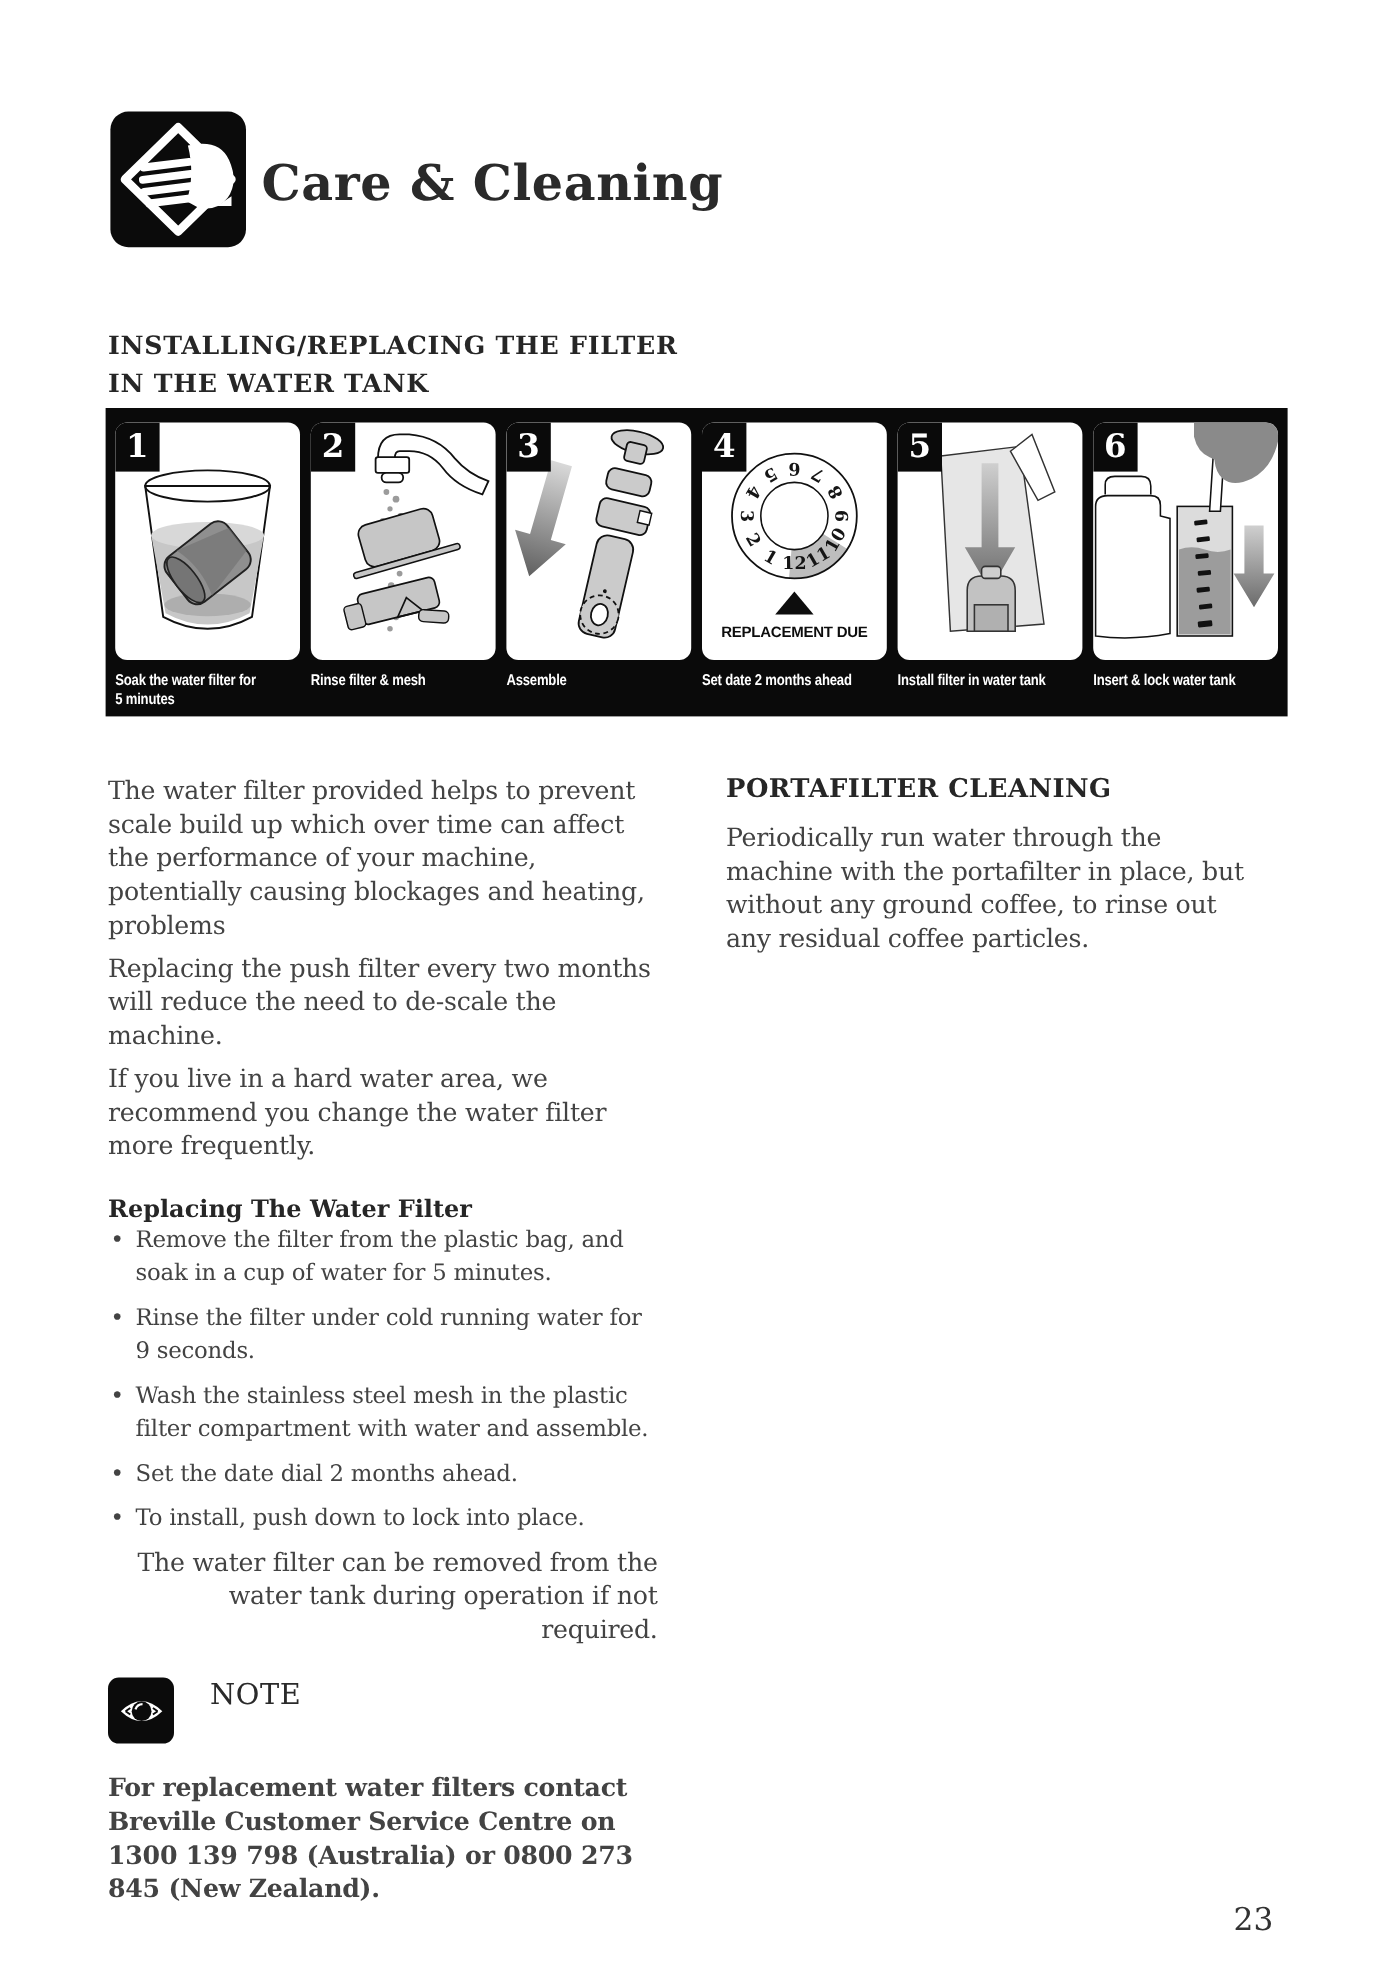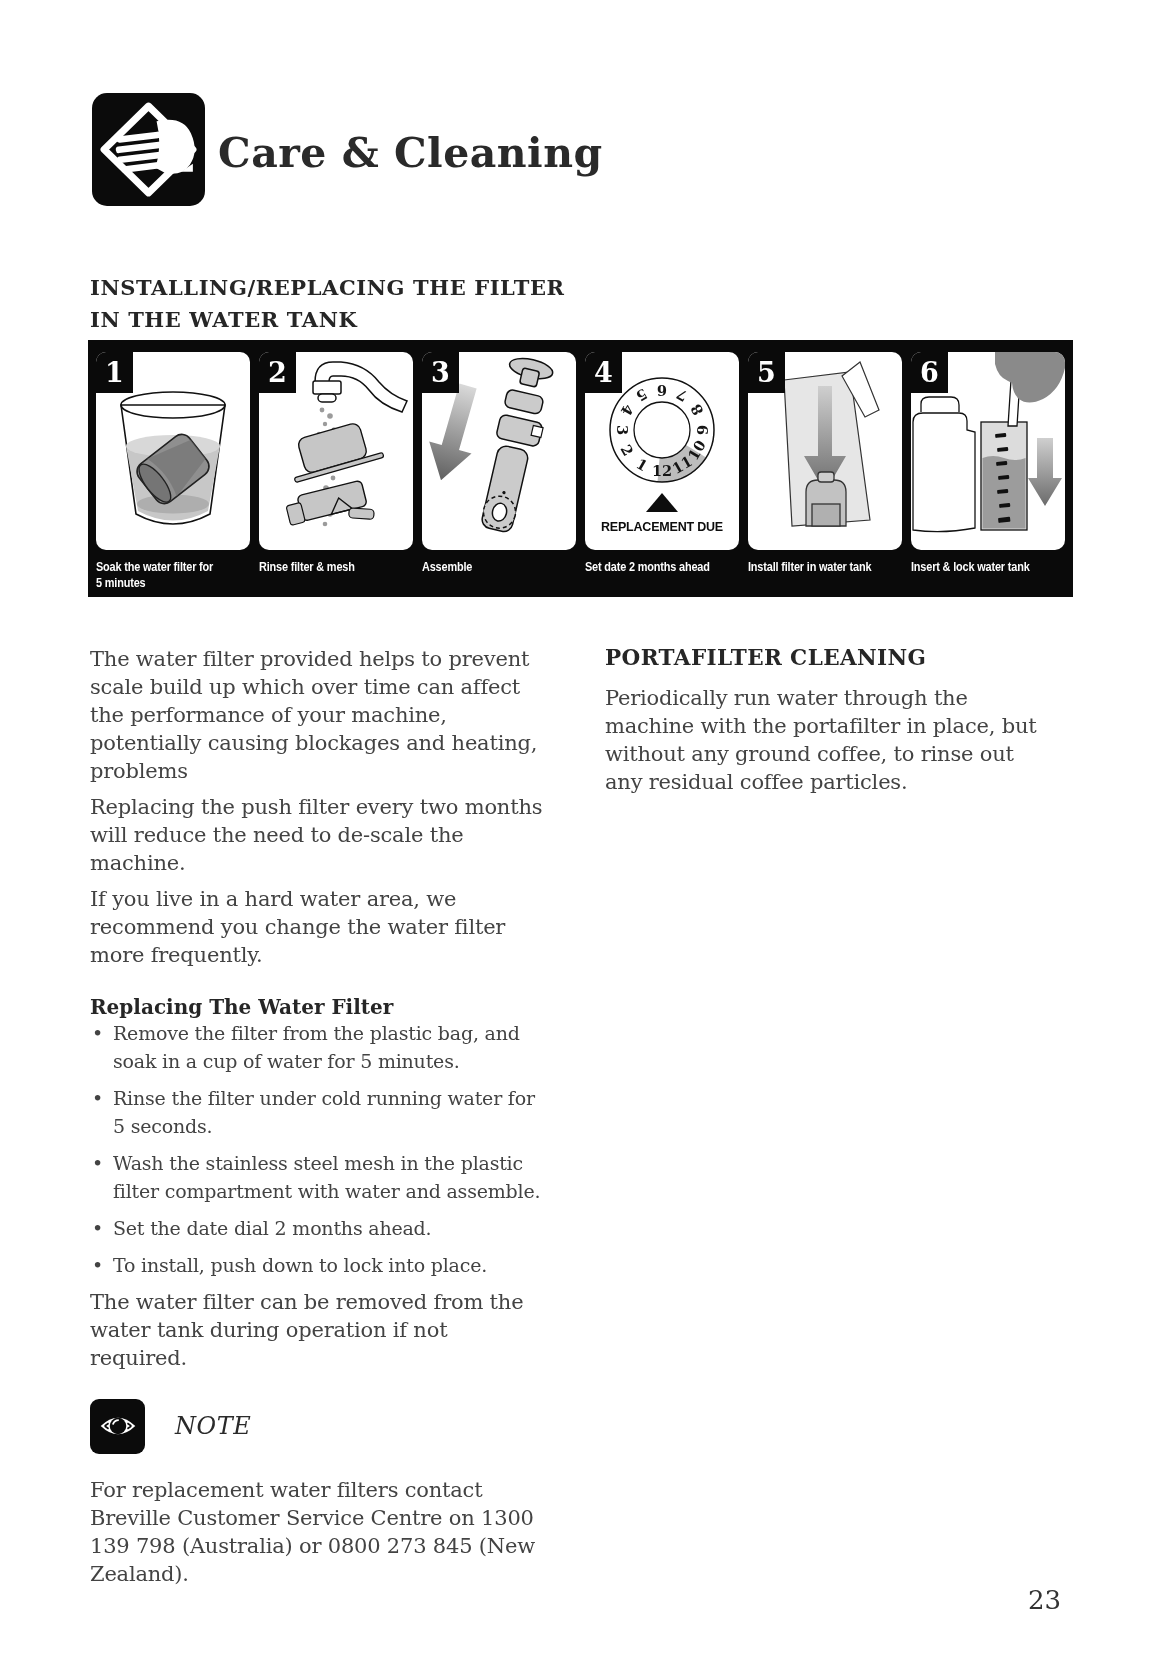--- a/index.html
+++ b/index.html
@@ -65,30 +65,30 @@
   }
   ul.bullets { list-style:none; }
   ul.bullets li {
     position:relative; padding-left:23px; margin-bottom:9px;
     font-size:19px; line-height:28px; letter-spacing:-0.2px; color:#434343;
   }
   ul.bullets li::before {
     content:"\2022"; position:absolute; left:2px; top:0;
     font-size:19px; color:#434343;
   }
-  .closing { margin-top:4px; }
+  .closing { margin-top:4px;text-align:right; }
   .note-row {
-    margin-top:26px; display:flex; align-items:center; gap:30px; height:56px;font-style:italic;
+    margin-top:26px; display:flex; align-items:flex-start; gap:30px; height:56px;
   }
   .note-icon {
     width:55px; height:55px; background:#0b0b0b; border-radius:9px; flex:none;
     display:flex; align-items:center; justify-content:center;
   }
   .note-label { font-size:24px; color:#2a2a2a; letter-spacing:0.5px; }
-  .note-text { margin-top:22px; }
+  .note-text { margin-top:22px;font-weight:bold; }
   .page-number {
     position:absolute; left:1028px; top:1585px; width:50px;
     font-size:26px; color:#333333; text-align:left;
   }
 </style>
 </head>
 <body>
 
 <svg width="0" height="0" style="position:absolute">
   <defs>
@@ -279,21 +279,21 @@
 
 <div class="col-left">
   <p class="body-p">The water filter provided helps to prevent scale build up which over time can affect the performance of your machine, potentially causing blockages and heating, problems</p>
   <p class="body-p">Replacing the push filter every two months will reduce the need to de-scale the machine.</p>
   <p class="body-p">If you live in a hard water area, we recommend you change the water filter more frequently.</p>
 
   <h3 class="sub-heading">Replacing  The Water Filter</h3>
 
   <ul class="bullets">
     <li>Remove the filter from the plastic bag, and soak in a cup of water for 5 minutes.</li>
-    <li>Rinse the filter under cold running water for 5 seconds.</li>
+    <li>Rinse the filter under cold running water for 9 seconds.</li>
     <li>Wash the stainless steel mesh in the plastic filter compartment with water and assemble.</li>
     <li>Set the date dial 2 months ahead.</li>
     <li>To install, push down to lock into place.</li>
   </ul>
 
   <p class="body-p closing">The water filter can be removed from the water tank during operation if not required.</p>
 
   <div class="note-row">
     <div class="note-icon">
       <svg viewBox="0 0 56 56" width="44" height="44">

